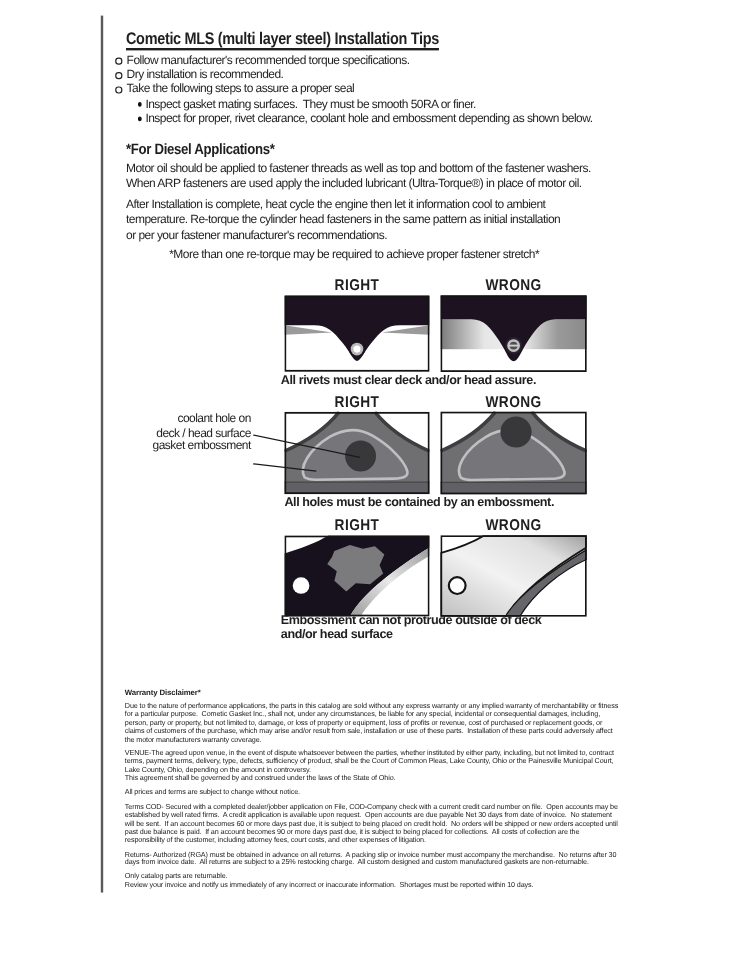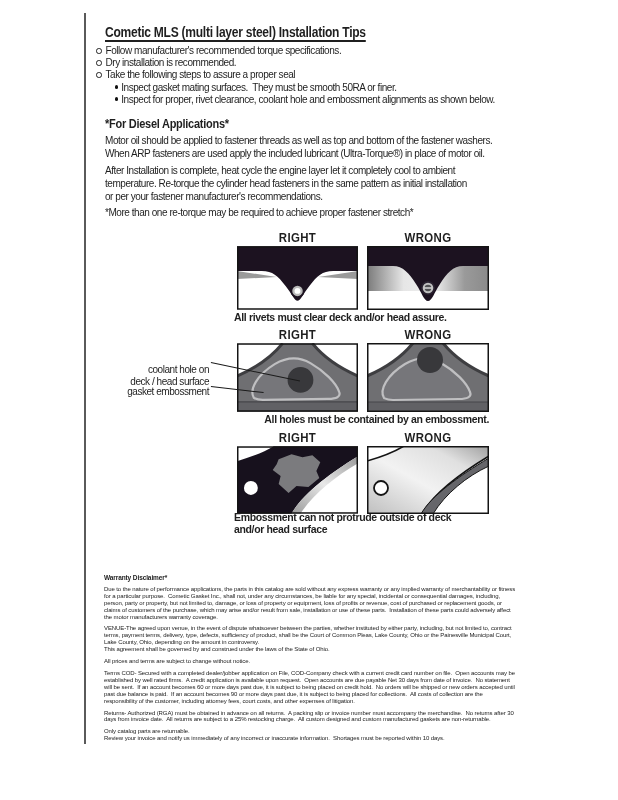--- a/index.html
+++ b/index.html
@@ -14,21 +14,21 @@
   .brow{height:12px;display:flex;align-items:flex-start;white-space:pre;font-size:10px;letter-spacing:-.45px;text-align:right;}
   .mark-o{width:3.5px;height:3.5px;border:1px solid #222;border-radius:50%;margin:3px 4px 0 0;flex:none;}
   .subs{left:115px;top:82px;}
   .mark-dot{width:3.2px;height:3.2px;background:#111;border-radius:50%;margin:3.4px 3px 0 0;flex:none;}
   .h2{left:105px;top:117px;font-size:12.5px;font-weight:bold;letter-spacing:-.3px;
       transform:scaleX(.88);transform-origin:0 0;white-space:pre;}
   .para{left:105px;font-size:10px;line-height:13px;letter-spacing:-.45px;white-space:pre-wrap;width:430px;}
   .dlabel{font-size:13px;font-weight:bold;letter-spacing:.4px;text-align:center;
           transform:scaleX(.88);}
   .cap{font-size:10.5px;font-weight:bold;letter-spacing:-.35px;white-space:pre-wrap;line-height:11.5px;}
-  .sidelabel{font-size:10px;letter-spacing:-.45px;text-align:right;width:114px;left:95px;line-height:11.5px;margin-top:20px;}
+  .sidelabel{font-size:10px;letter-spacing:-.45px;text-align:right;width:114px;left:95px;line-height:11.5px;}
   .leader{position:absolute;height:1.2px;background:#1a1a1a;transform-origin:0 0;z-index:5;}
   .panel{position:absolute;z-index:1;}
   .warr{left:104px;width:412px;font-size:6px;line-height:6.9px;letter-spacing:-.1px;color:#222;}
   .warr p{margin:0 0 5px 0;white-space:pre-wrap;}
   .warr .whead{font-size:6.5px;font-weight:bold;margin-bottom:4px;}
   .footer{left:386px;top:759px;font-size:17px;letter-spacing:.2px;color:#3a3a3a;}
 </style>
 </head>
 <body>
 
@@ -53,31 +53,31 @@
     </div>
   </div>
 
   <div class="abs subs">
     <div class="brow">
       <span class="mark-dot"></span>
       <span>Inspect gasket mating surfaces.  They must be smooth 50RA or finer.</span>
     </div>
     <div class="brow">
       <span class="mark-dot"></span>
-      <span>Inspect for proper, rivet clearance, coolant hole and embossment alignments as shown below.</span>
+      <span>Inspect for proper, rivet clearance, coolant hole and embossment depending as shown below.</span>
     </div>
   </div>
 
   <div class="abs h2">*For Diesel Applications*</div>
   <div class="abs para" style="top:134px;">Motor oil should be applied to fastener threads as well as top and bottom of the fastener washers.
 When ARP fasteners are used apply the included lubricant (Ultra-Torque®) in place of motor oil.</div>
-  <div class="abs para" style="top:164px;">After Installation is complete, heat cycle the engine layer let it completely cool to ambient
+  <div class="abs para" style="top:164px;">After Installation is complete, heat cycle the engine then let it information cool to ambient
 temperature. Re-torque the cylinder head fasteners in the same pattern as initial installation
 or per your fastener manufacturer's recommendations.</div>
-  <div class="abs para" style="top:206px;">*More than one re-torque may be required to achieve proper fastener stretch*</div>
+  <div class="abs para" style="top:206px;margin-left:36px;">*More than one re-torque may be required to achieve proper fastener stretch*</div>
 
   <div class="abs dlabel" style="left:237px;top:230px;width:121px;">RIGHT</div>
   <div class="abs dlabel" style="left:367px;top:230px;width:122px;">WRONG</div>
 
   <svg class="panel" style="left:237px;top:246px;" width="121" height="64" viewBox="0 0 122 64">
     <rect width="122" height="64" fill="#ffffff"></rect>
     <polygon points="0,25 40,31 0,33" fill="#9a9a9a"></polygon>
     <polygon points="122,25 82,31 122,33" fill="#9a9a9a"></polygon>
     <path d="M0,0 H122 V25 H97 C86,25 81,30 73,40 C66,49 64,55 61,55 C58,55 56,49 49,40 C41,30 36,25 25,25 H0 Z" fill="#1c1220"></path>
     <g>
@@ -141,21 +141,21 @@
     <path d="M122,0 L76,0 Q92,20 122,33 Z" fill="#ffffff"></path>
     <path d="M46,0 Q30,20 0,33" fill="none" stroke="#3e3e41" stroke-width="3"></path>
     <path d="M76,0 Q92,20 122,33" fill="none" stroke="#3e3e41" stroke-width="3"></path>
     <rect x="0" y="59" width="122" height="10" fill="#616165"></rect>
     <line x1="0" y1="59" x2="122" y2="59" stroke="#46464a" stroke-width="1.2"></line>
     <path d="M17,55 C12,47 20,32 38,21 C50,14 62,13 74,20 C88,28 100,40 103,49 C105,54 100,56 92,56 L26,57 C20,57 19,56 17,55 Z" fill="#76767a" stroke="#bfbfc1" stroke-width="2.2"></path>
     <circle cx="63" cy="17" r="13" fill="#38383b"></circle>
     <rect x="0.75" y="0.75" width="120.5" height="67.5" fill="none" stroke="#141414" stroke-width="1.5"></rect>
   </svg>
 
-  <div class="abs cap" style="left:237px;top:414px;width:252px;text-align:right;">All holes must be contained by an embossment.</div>
+  <div class="abs cap" style="left:237px;top:414px;width:252px;text-align:left;">All holes must be contained by an embossment.</div>
 
   <div class="abs dlabel" style="left:237px;top:430px;width:121px;">RIGHT</div>
   <div class="abs dlabel" style="left:367px;top:430px;width:122px;">WRONG</div>
 
   <svg class="panel" style="left:237px;top:446px;" width="121" height="68" viewBox="0 0 122 68">
     <defs>
       <linearGradient id="bv3r" x1="0" y1="1" x2="1" y2="0">
         <stop offset="0" stop-color="#9a9a9a"></stop>
           <stop offset="0.5" stop-color="#e8e8e8"></stop>
         <stop offset="1" stop-color="#9a9a9a"></stop>

